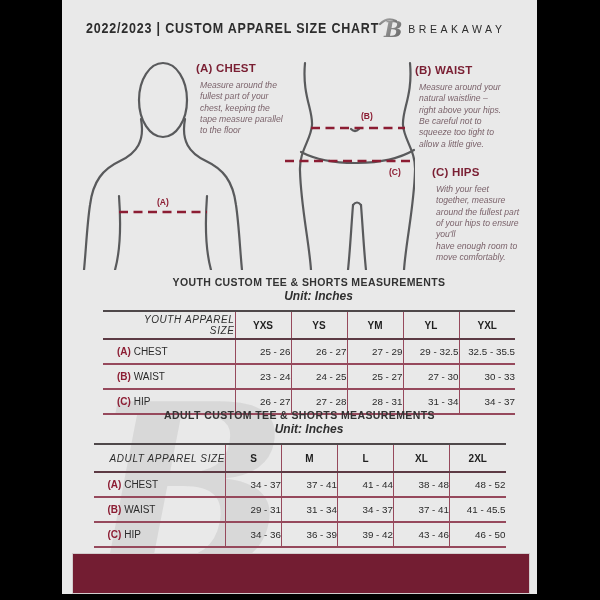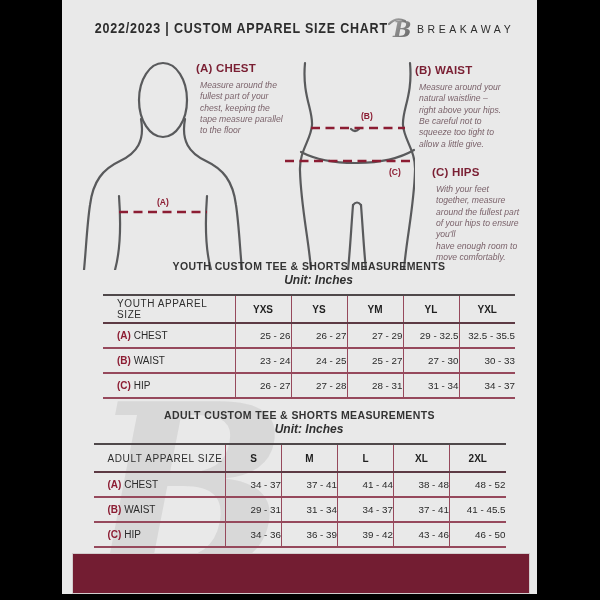--- a/index.html
+++ b/index.html
@@ -2,54 +2,54 @@
 <html><head>
 <meta charset="utf-8">
 <style>
   html,body{margin:0;padding:0;}
   .stage{position:relative;width:600px;height:600px;background:#000;overflow:hidden;
          font-family:"Liberation Sans",sans-serif;}
   .page{position:absolute;left:62px;top:0;width:475px;height:594px;background:#e9e9e9;}
 
   
   .hdr{position:absolute;left:24px;right:14px;top:16px;display:flex;
-       justify-content:center;align-items:center;z-index:2;}
+       justify-content:flex-start;align-items:center;z-index:2;}
   .doc-title{font-weight:bold;font-size:12.5px;letter-spacing:0.8px;color:#2d2d2d;
              transform:scaleY(1.12);transform-origin:left center;white-space:nowrap;}
   .brand{display:flex;align-items:center;gap:5px;}
   .brand-name{font-weight:normal;font-size:10.5px;letter-spacing:3.6px;color:#2d2d2d;}
 
   
   .fig{position:absolute;z-index:1;}
   .fig-upper{left:13px;top:55px;}
   .fig-lower{left:223px;top:55px;}
   .note{position:absolute;width:122px;z-index:2;}
   .note-chest{left:134px;top:62px;}
   .note-waist{left:353px;top:64px;}
   .note-hips{left:370px;top:166px;}
   .note h3{margin:0 0 6px;font-size:11.5px;font-weight:bold;color:#7a1f33;letter-spacing:0.2px;}
   .note p{margin:4px;font-size:8.6px;line-height:1.32;font-style:italic;color:#7b636b;
           white-space:pre-line;}
 
   
   .tblock{position:absolute;left:0;right:0;z-index:2;}
-  .tblock-youth{top:260px;margin-left:19px;}
+  .tblock-youth{top:276px;margin-left:19px;}
   .tblock-adult{top:409px;}
   .tbl-title{text-align:center;font-weight:bold;font-size:10.5px;color:#333;
              letter-spacing:0.4px;margin:0;}
   .tbl-unit{text-align:center;font-weight:bold;font-style:italic;font-size:12px;
             color:#2f2f2f;margin:1px 0 7px;padding-left:19px;}
   table{width:412px;margin:0 auto;border-collapse:collapse;table-layout:fixed;
         border-top:2px solid #4f484a;}
   col.c-label{width:132px;}
   col.c-size{width:56px;}
   th,td{padding:0;background:transparent;}
   thead th{height:26px;border-bottom:2px solid #5d3a44;font-size:10px;color:#1f1f1f;}
-  thead th.lbl{font-weight:normal;text-align:left;padding-left:14px;color:#2e2e2e;
-               letter-spacing:0.6px;}
+  thead th.lbl{font-weight:normal;text-align:right;padding-left:14px;color:#2e2e2e;
+               letter-spacing:0.6px;font-style:italic;}
   tbody td{height:23px;border-bottom:2px solid #96495c;font-size:9.8px;color:#2a2a2a;
            text-align:right;}
   td.lbl{text-align:left;padding-left:14px;font-size:10px;}
   td.lbl .pfx{font-weight:bold;color:#8c1d33;}
   th+th,td+td{border-left:1.5px solid #96495c;}
 
   
   .footer-bar{position:absolute;left:10px;top:553px;width:456px;height:39px;
               background:#731d32;border:1px solid #d3cccd;z-index:2;}
 

